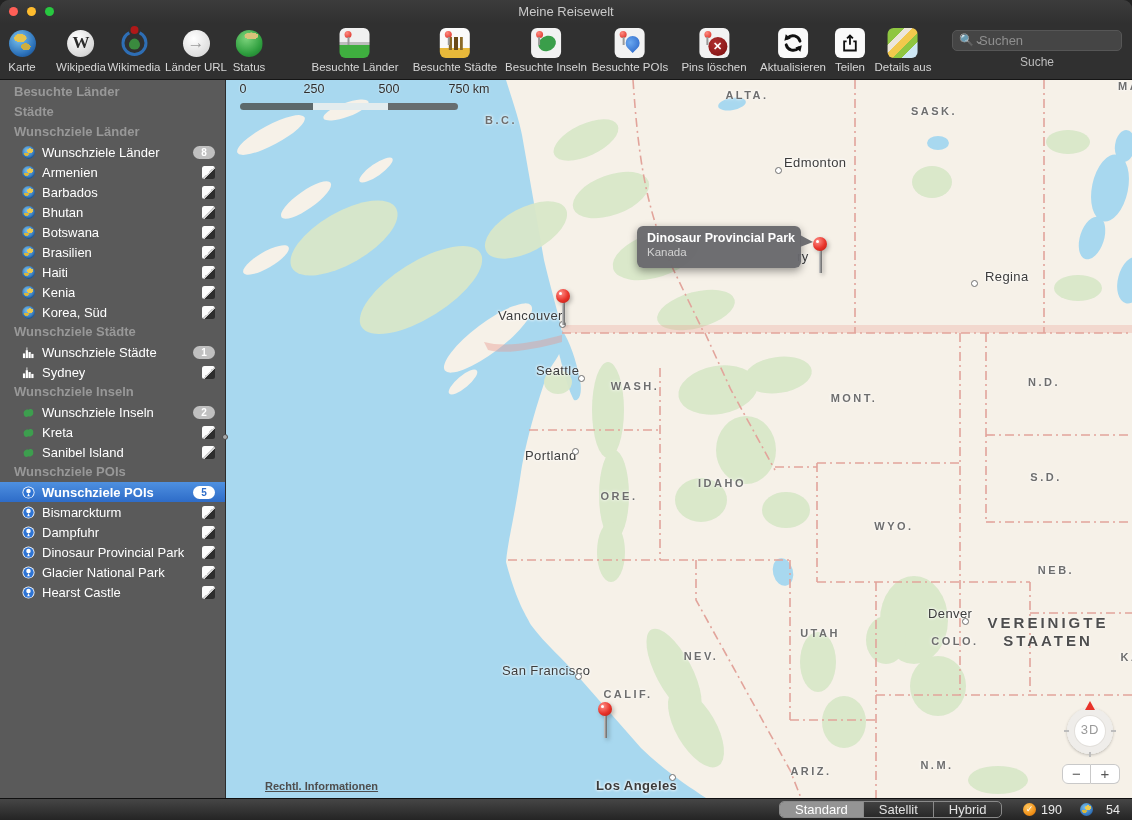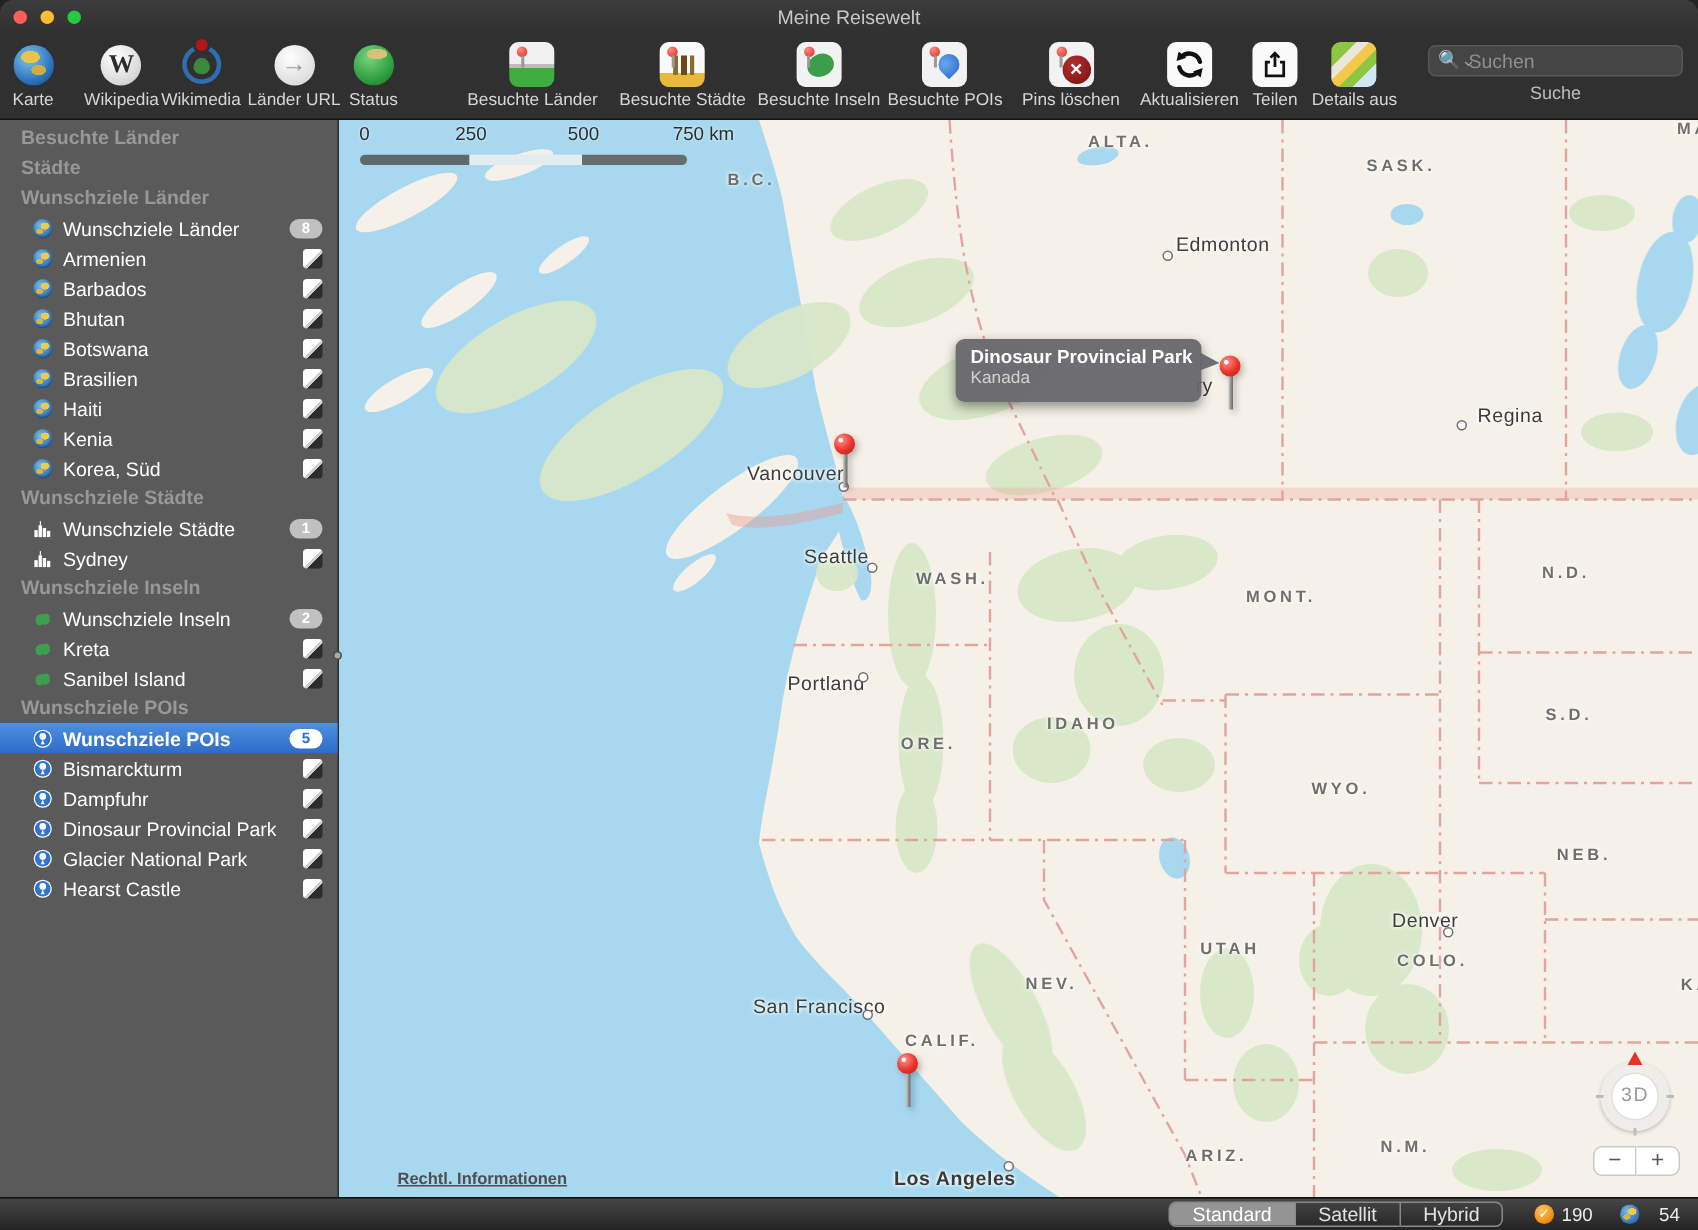--- a/index.html
+++ b/index.html
@@ -524,20 +524,24 @@
     <span class="region" style="left:820px;top:391px">S.D.</span>
     <span class="region" style="left:668px;top:440px">WYO.</span>
     <span class="region" style="left:830px;top:484px">NEB.</span>
     <span class="region" style="left:594px;top:547px">UTAH</span>
     <span class="region" style="left:729px;top:555px">COLO.</span>
     <span class="region" style="left:913px;top:571px">KAN.</span>
     <span class="region" style="left:475px;top:570px">NEV.</span>
     <span class="region" style="left:402px;top:608px">CALIF.</span>
     <span class="region" style="left:585px;top:685px">ARIZ.</span>
     <span class="region" style="left:711px;top:679px">N.M.</span>
+    <div class="country" style="left:822px;top:534px">
+      <div>VEREINIGTE</div>
+        <div>STAATEN</div>
+    </div>
 
     <span class="city" style="left:558px;top:75px">Edmonton</span>
     <span class="dot" style="left:549px;top:87px"></span>
     <span class="city" style="left:759px;top:189px">Regina</span>
     <span class="dot" style="left:745px;top:200px"></span>
     <span class="city" style="left:272px;top:228px">Vancouver</span>
     <span class="dot" style="left:333px;top:241px"></span>
     <span class="city" style="left:310px;top:283px">Seattle</span>
     <span class="dot" style="left:352px;top:295px"></span>
     <span class="city" style="left:299px;top:368px">Portland</span>

